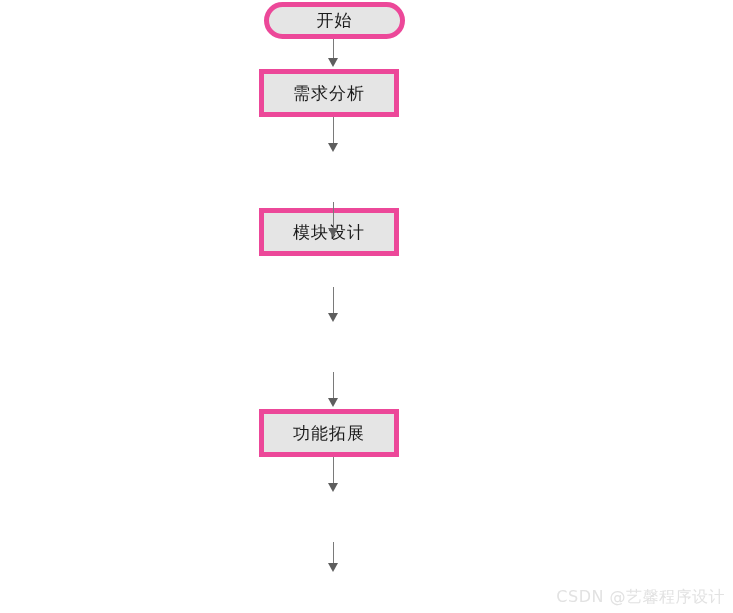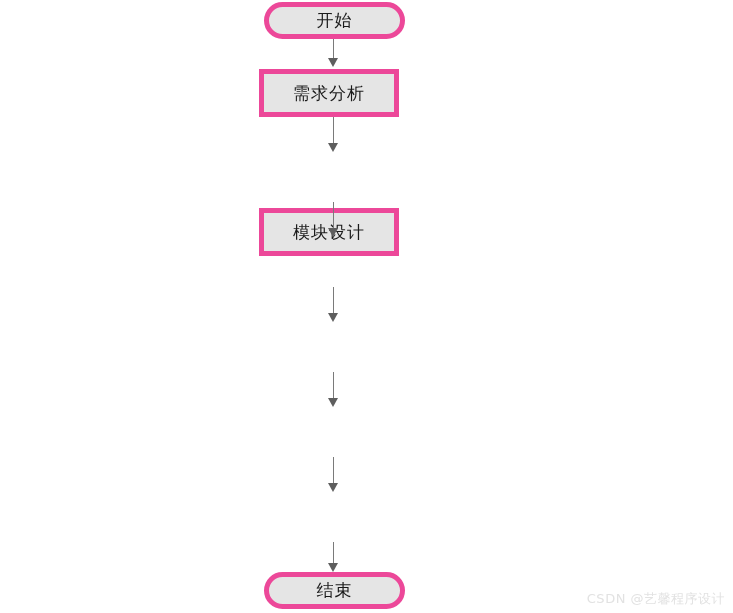--- a/index.html
+++ b/index.html
@@ -70,21 +70,21 @@
     border-left: 5.5px solid transparent;
     border-right: 5.5px solid transparent;
     border-top: 9px solid #5e5e5e;
   }
 
   
   #watermark {
     position: absolute;
     right: 8px;
     bottom: 5px;
-    font-size: 13px;
+    font-size: 16px;
     color: #e2e2e2;
     letter-spacing: 0.5px;
     white-space: nowrap;
     user-select: none;
   }
 </style>
 </head>
 <body>
 
 <div id="flowchart">
@@ -111,27 +111,27 @@
   <div class="arrowhead" style="top:228px;"></div>
 
 
   <div class="connector" style="top:287px; height:28px;"></div>
   <div class="arrowhead" style="top:313px;"></div>
 
 
   <div class="connector" style="top:372px; height:28px;"></div>
   <div class="arrowhead" style="top:398px;"></div>
 
+  <div class="node process" style="top:409px;">
+    <span class="node-label">功能拓展</span>
+  </div>
 
   <div class="connector" style="top:457px; height:28px;"></div>
   <div class="arrowhead" style="top:483px;"></div>
 
 
   <div class="connector" style="top:542px; height:25px;"></div>
   <div class="arrowhead" style="top:563px;"></div>
 
-  <div class="node terminator" style="top:572px;">
-    <span class="node-label">结束</span>
-  </div>
 
 </div>
 
 <div id="watermark">CSDN @艺馨程序设计</div>
 
 </body></html>

